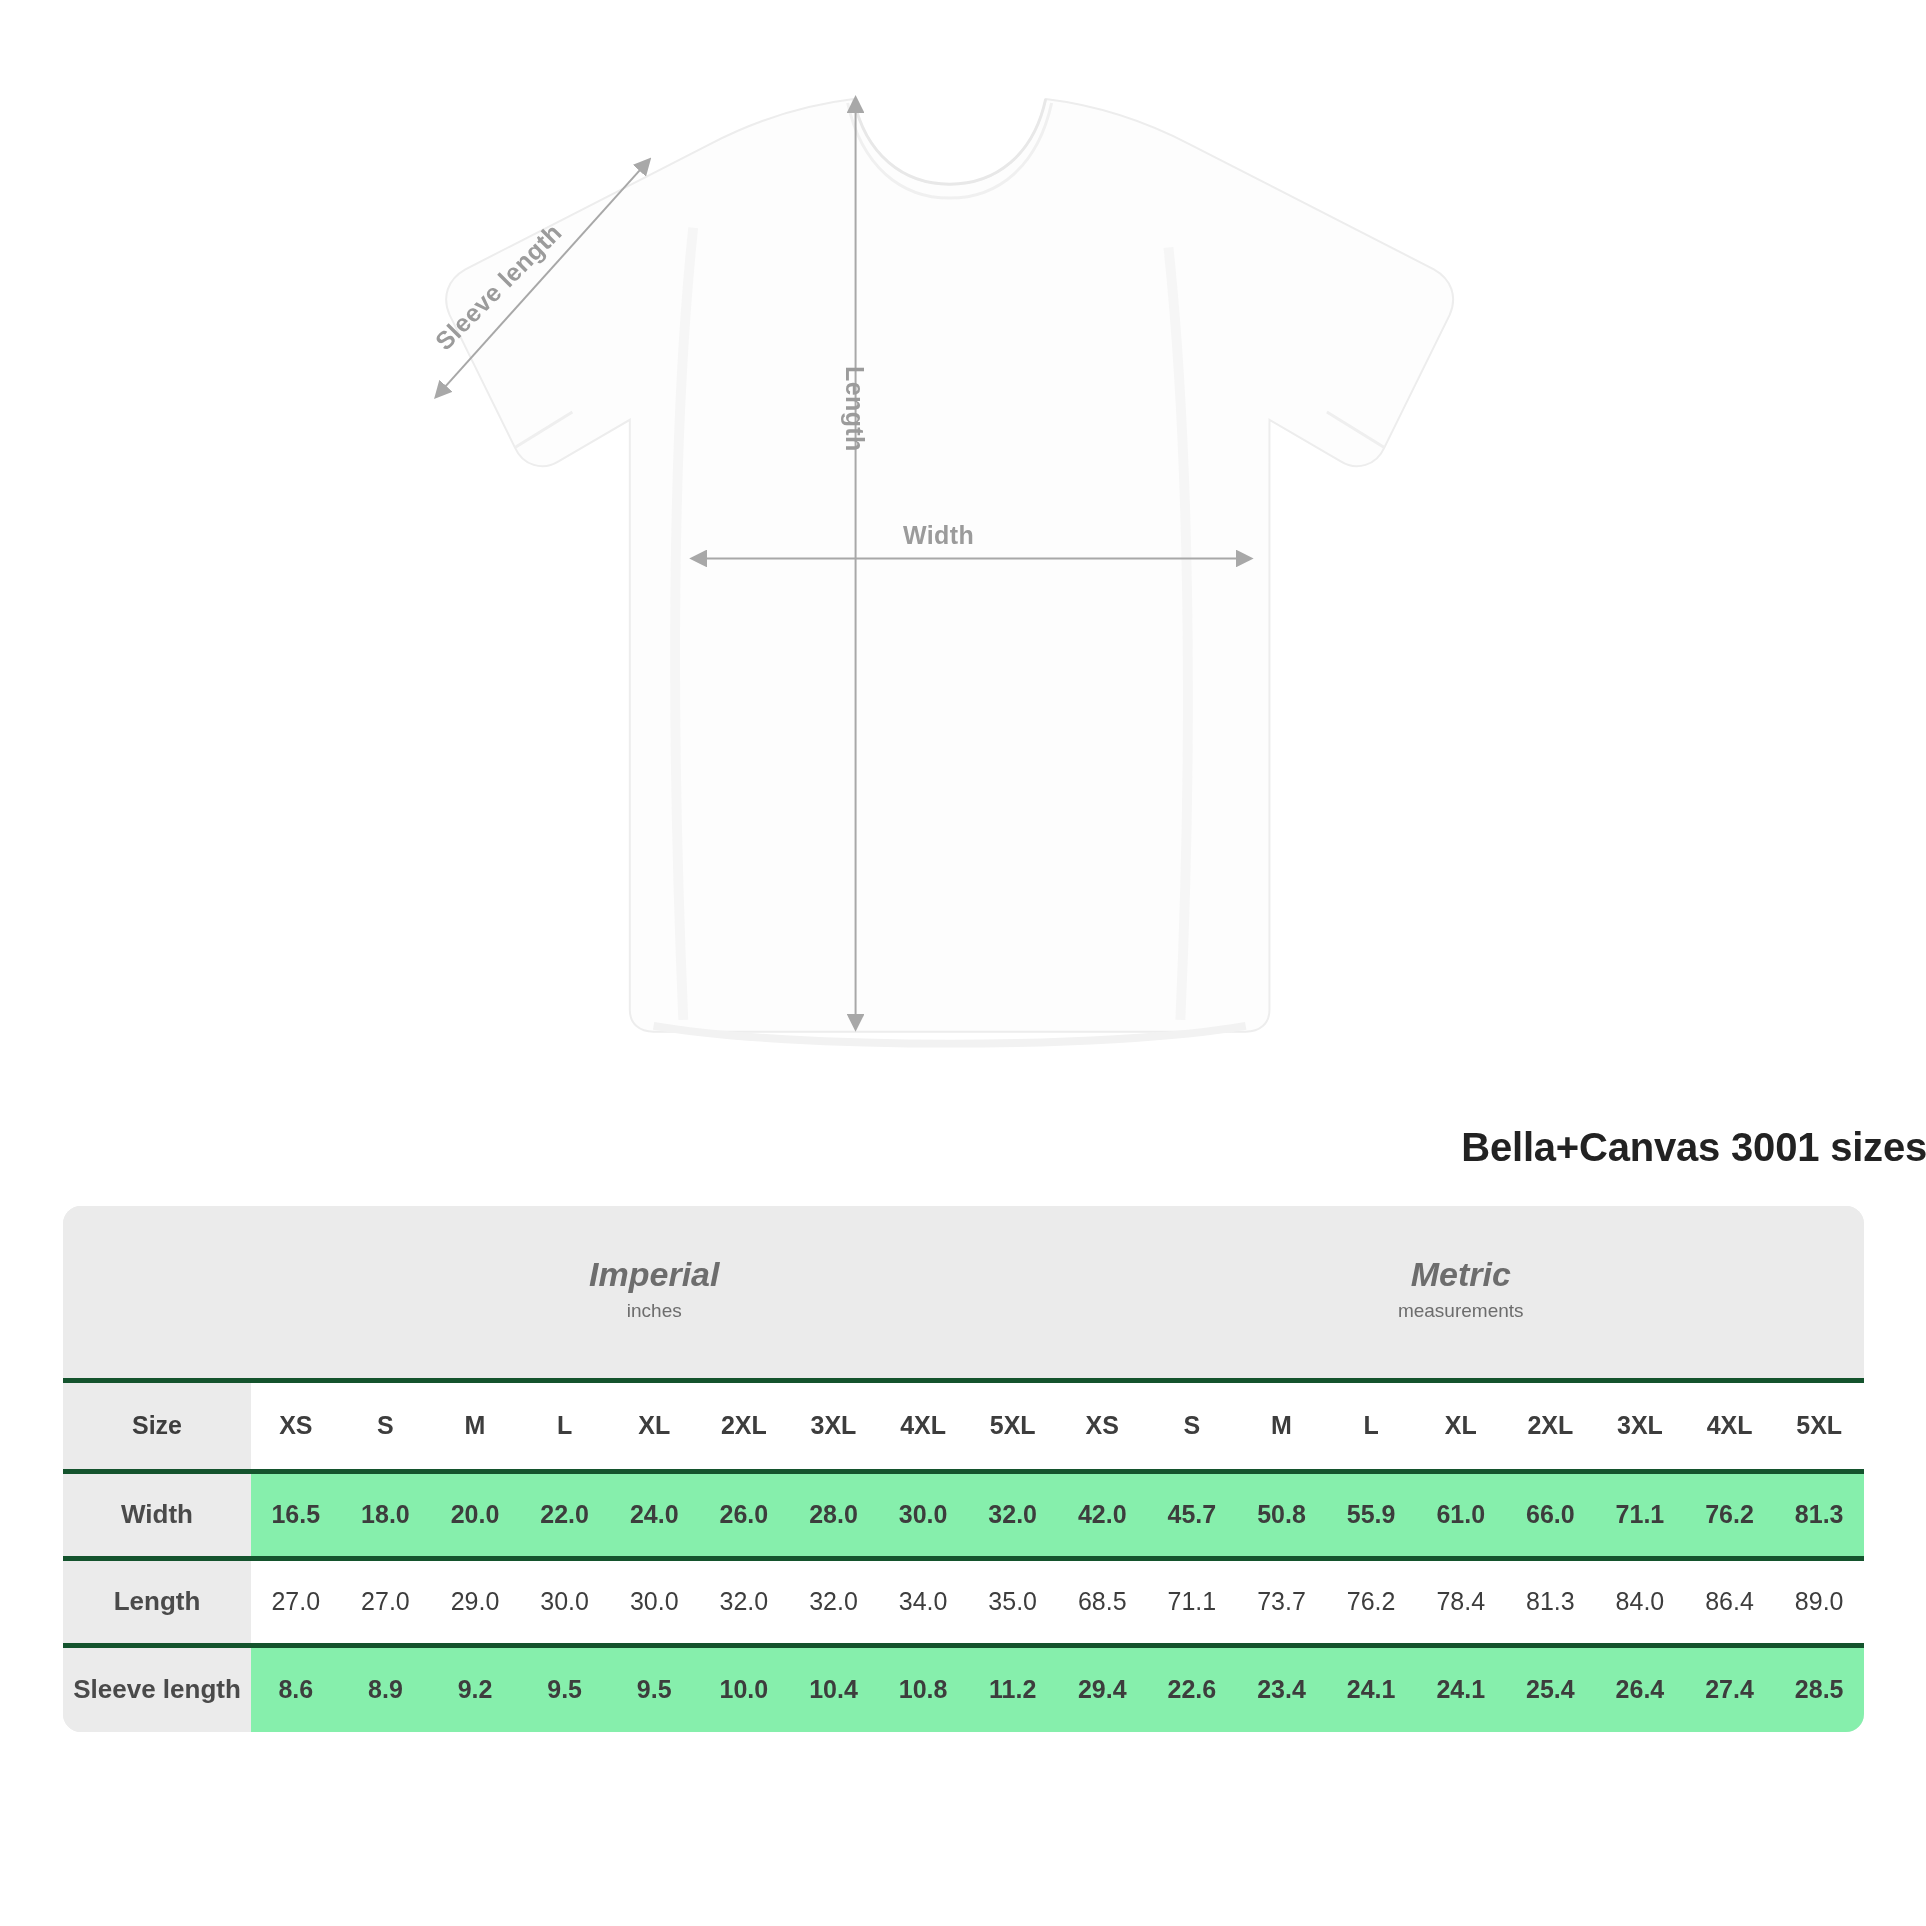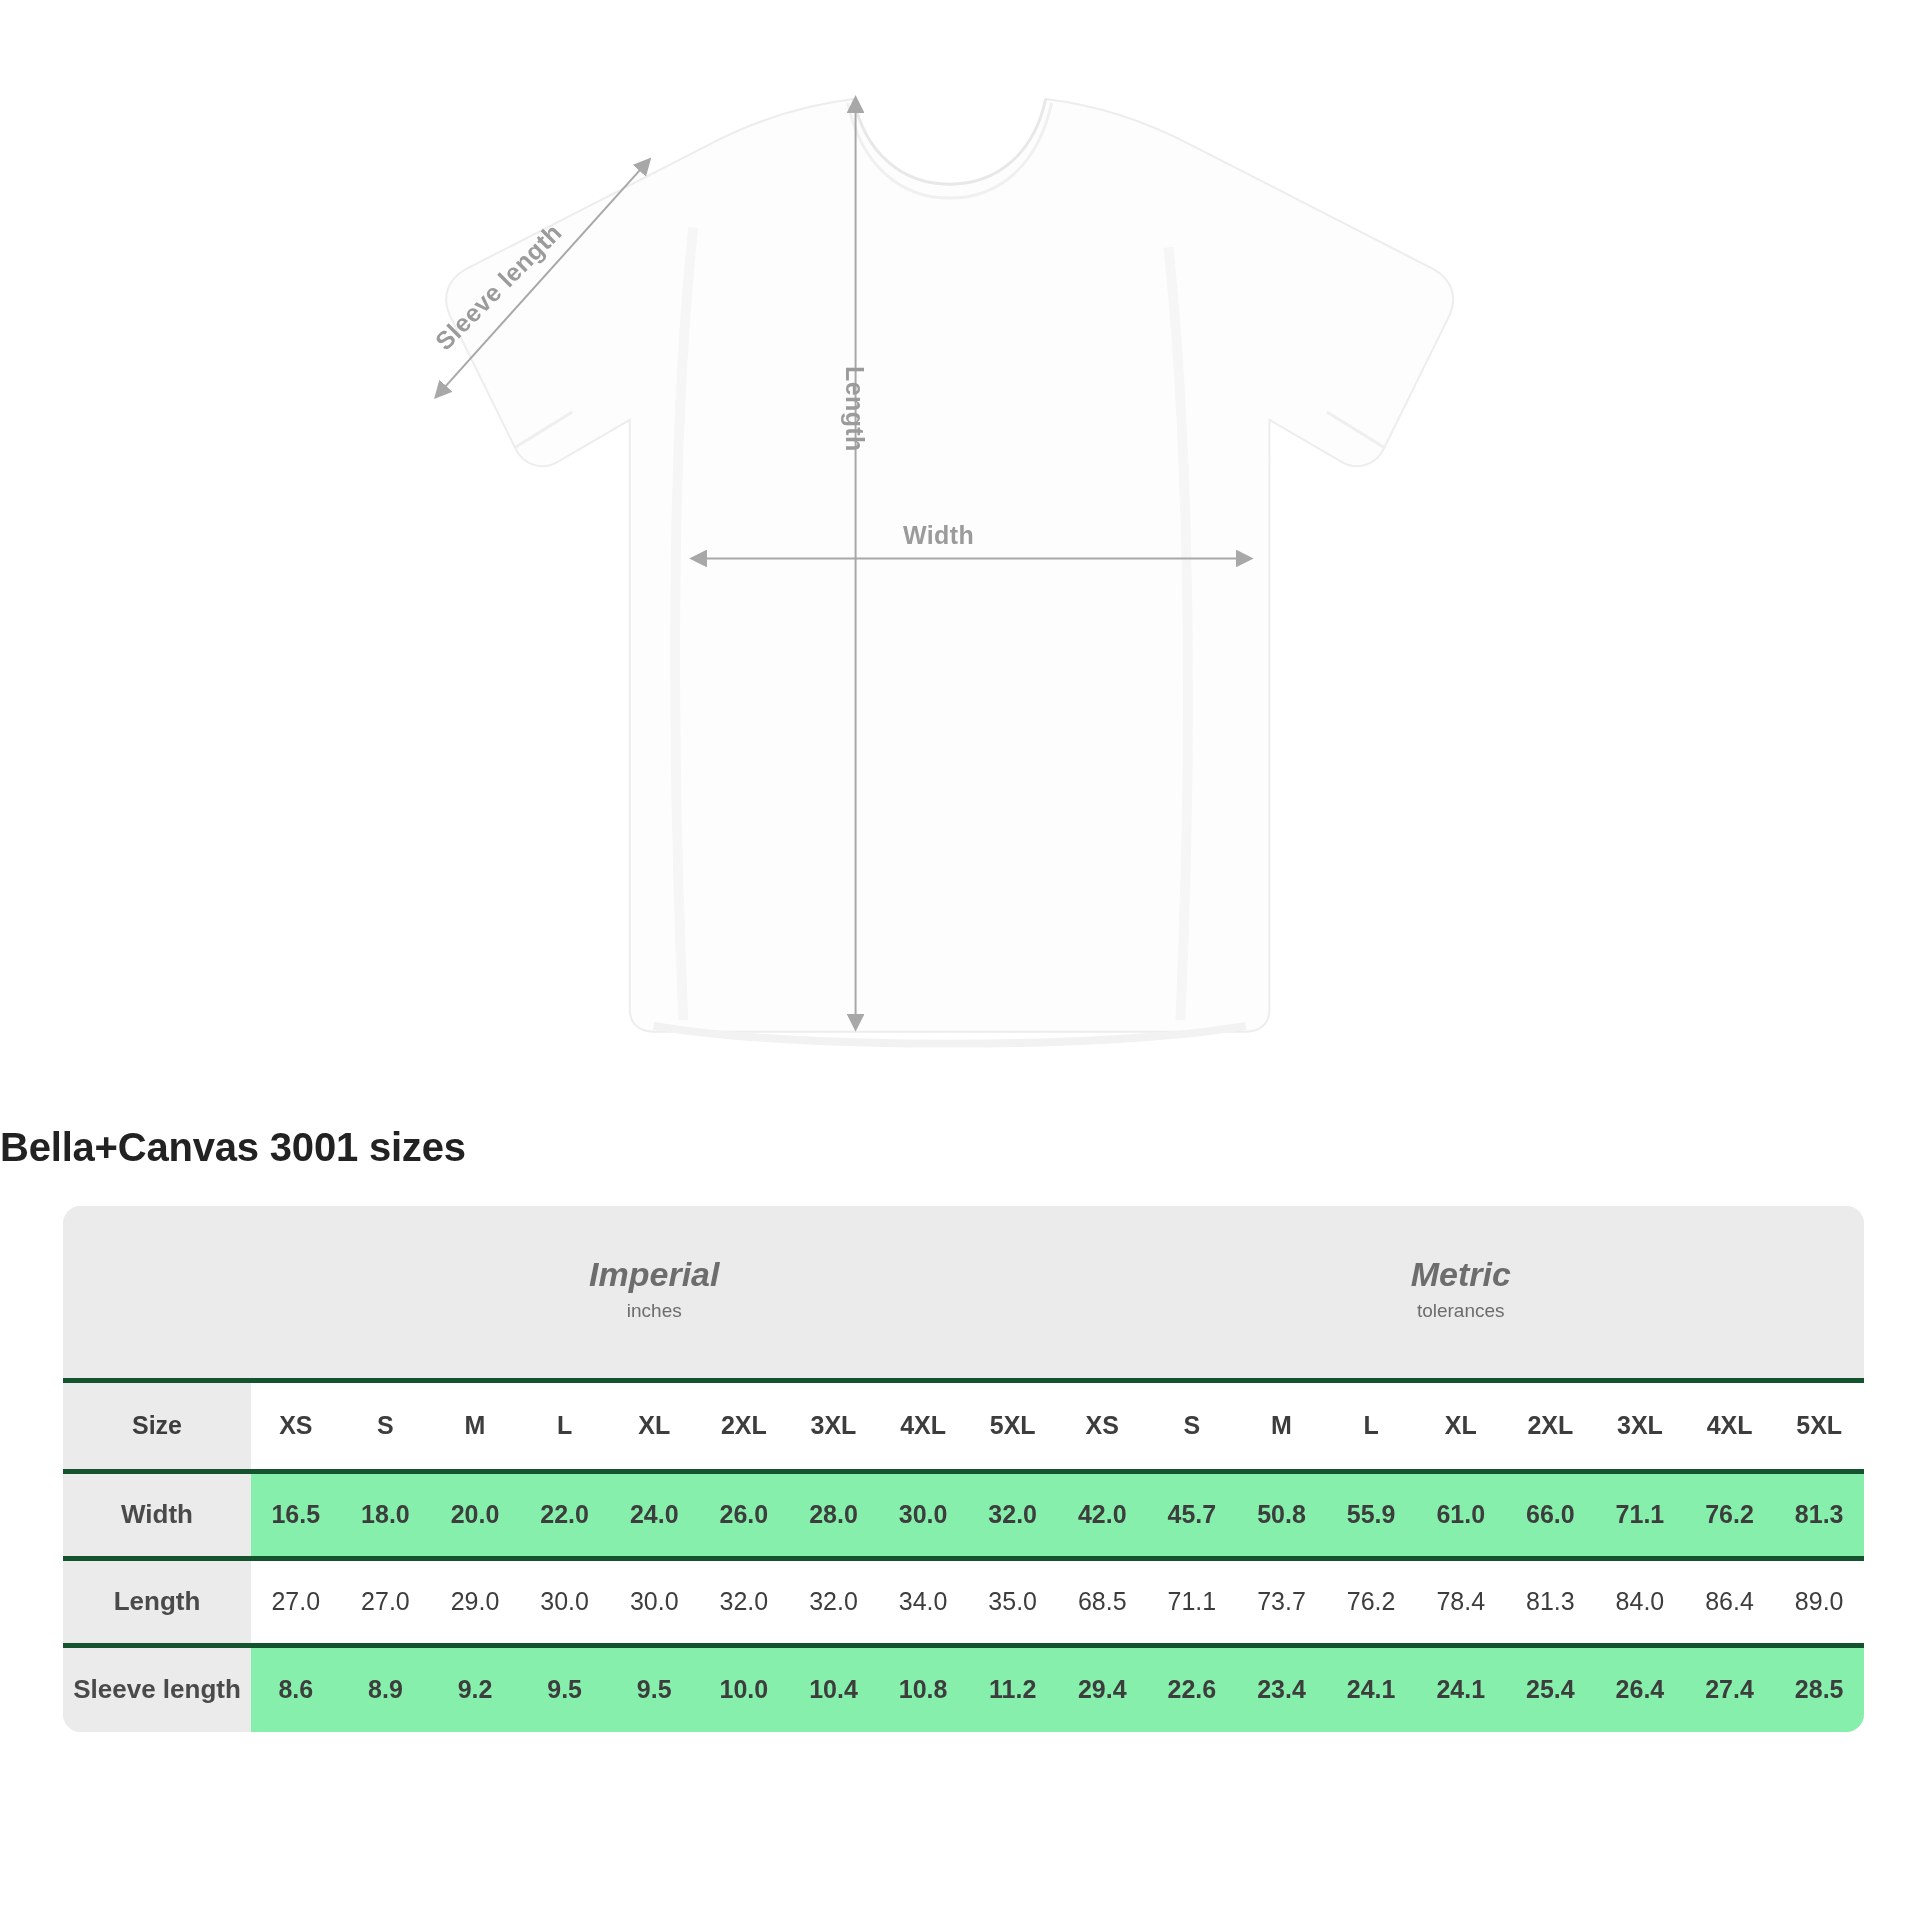--- a/index.html
+++ b/index.html
@@ -49,21 +49,21 @@
   }
   .label-sleeve {
     left: 450px;
     top: 327px;
     transform: rotate(-45deg);
     transform-origin: left bottom;
   }
 
   
   .title-block {
-    text-align: left;
+    text-align: right;
     margin-top: 16px;
   }
   .chart-title {
     font-size: 40px;
     font-weight: bold;
     color: #222222;
     letter-spacing: -0.2px;
   }
   .chart-note {
     margin-top: 18px;
@@ -214,21 +214,21 @@
       </colgroup>
       <tbody>
         <tr class="unit-row">
           <td></td>
           <td colspan="9">
             <div class="unit-name">Imperial</div>
             <div class="unit-sub">inches</div>
           </td>
           <td colspan="9">
             <div class="unit-name">Metric</div>
-            <div class="unit-sub">tolerances</div>
+            <div class="unit-sub">measurements</div>
           </td>
         </tr>
 
         <tr class="head-row hline">
           <td class="rowhead">Size</td>
           <td class="vline">XS</td>
           <td class="vline">S</td>
           <td class="vline">M</td>
           <td class="vline">L</td>
           <td class="vline">XL</td>

